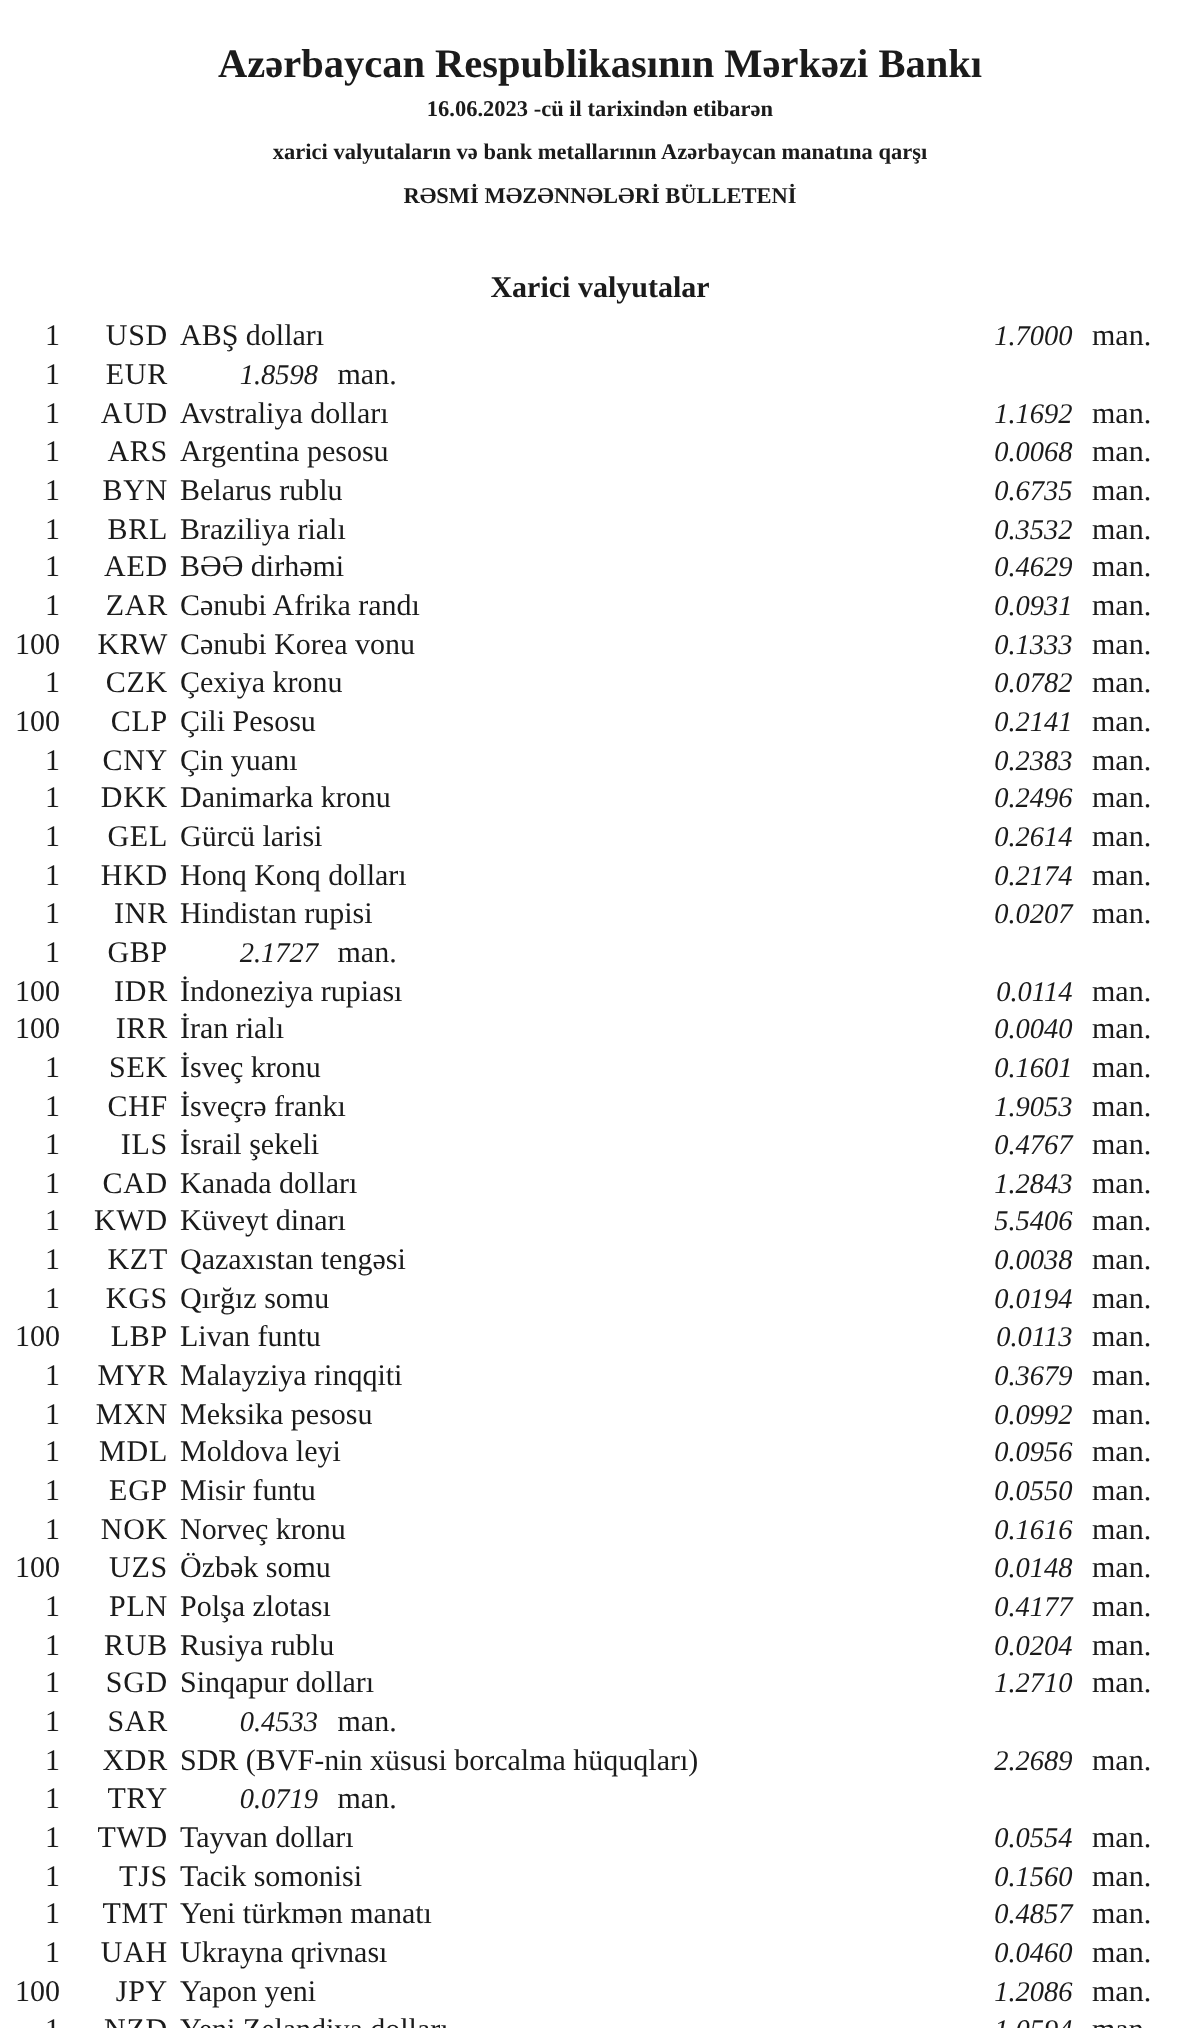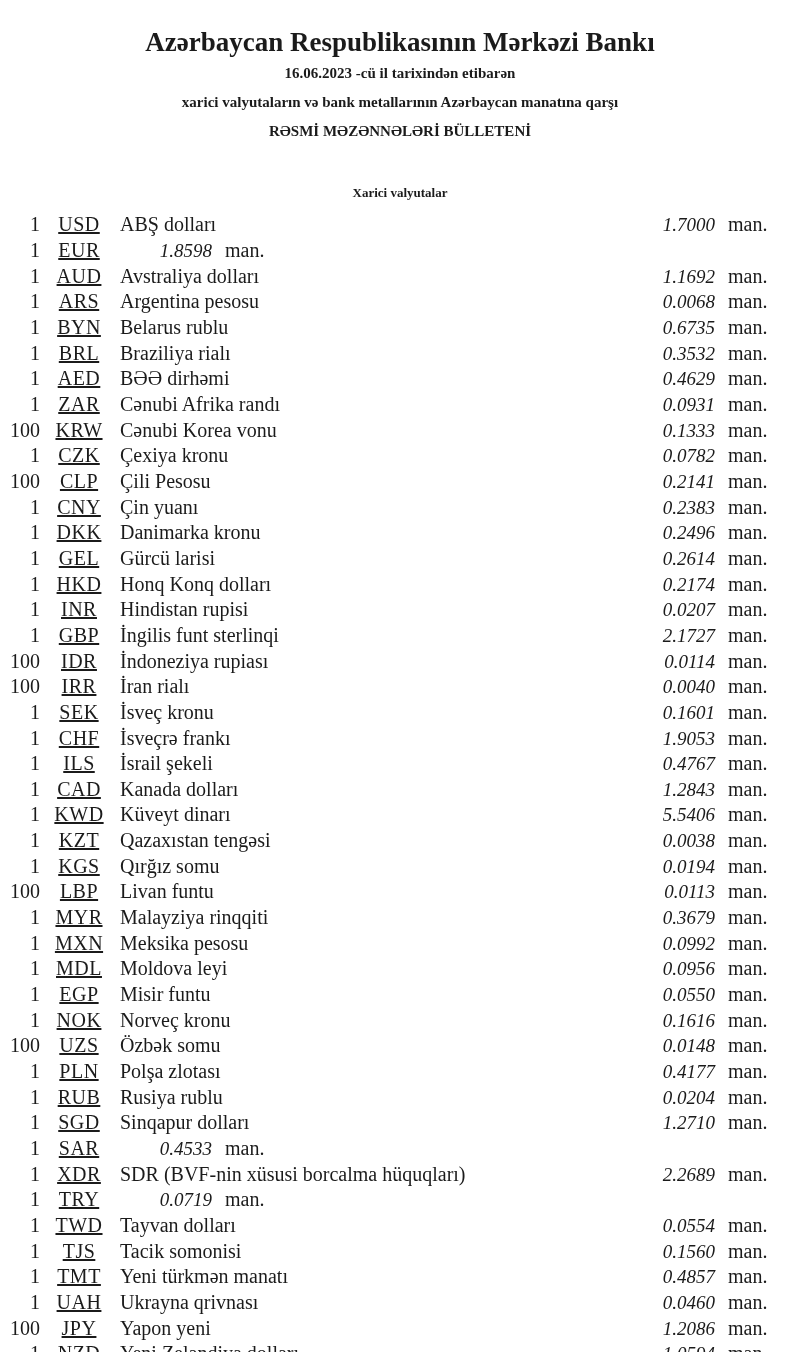--- a/index.html
+++ b/index.html
@@ -28,45 +28,44 @@
     line-height: 34px;
   }
   .hdr-line {
     font-size: 15px;
     line-height: 28.8px;
   }
   .section-title {
     margin-top: 37px;
     text-align: center;
     font-weight: bold;
-    font-size: 13px;
+    font-size: 20px;
     line-height: 21px;
   }
   .rates-table {
     margin-top: 9px;
   }
   .row {
     display: flex;
     align-items: baseline;
     height: 25.66px;
     line-height: 25.66px;
     font-size: 20px;
   }
   .c-qty {
     width: 40px;
     text-align: right;
     flex: 0 0 auto;
   }
   .c-code {
     width: 66px;
     margin-left: 6px;
-    text-align: center;
+    text-align: right;
     flex: 0 0 auto;
     letter-spacing: 0.5px;
-    text-decoration: underline;
   }
   .c-name {
     flex: 1 1 auto;
     padding-left: 8px;
     white-space: nowrap;
     overflow: hidden;
   }
   .c-rate {
     width: 100px;
     text-align: right;
@@ -203,21 +202,20 @@
       <div class="row">
         <span class="c-qty">1</span>
         <span class="c-code">INR</span>
         <span class="c-name">Hindistan rupisi</span>
         <span class="c-rate">0.0207</span>
         <span class="c-man">man.</span>
       </div>
       <div class="row">
         <span class="c-qty">1</span>
         <span class="c-code">GBP</span>
-        <span class="c-name">İngilis funt sterlinqi</span>
         <span class="c-rate">2.1727</span>
         <span class="c-man">man.</span>
       </div>
       <div class="row">
         <span class="c-qty">100</span>
         <span class="c-code">IDR</span>
         <span class="c-name">İndoneziya rupiası</span>
         <span class="c-rate">0.0114</span>
         <span class="c-man">man.</span>
       </div>

